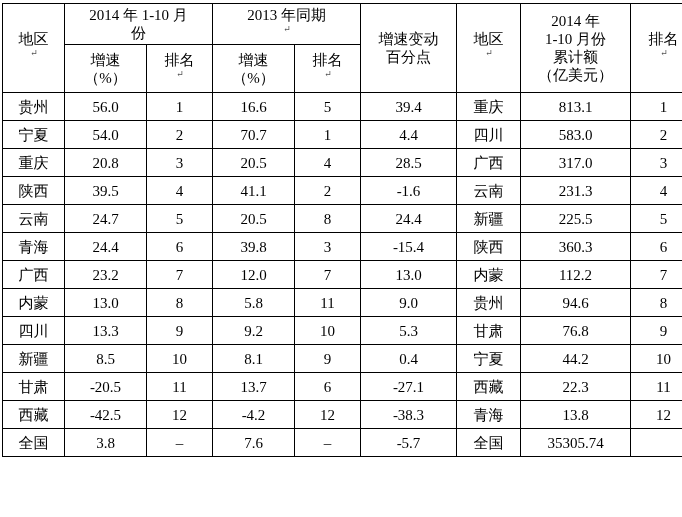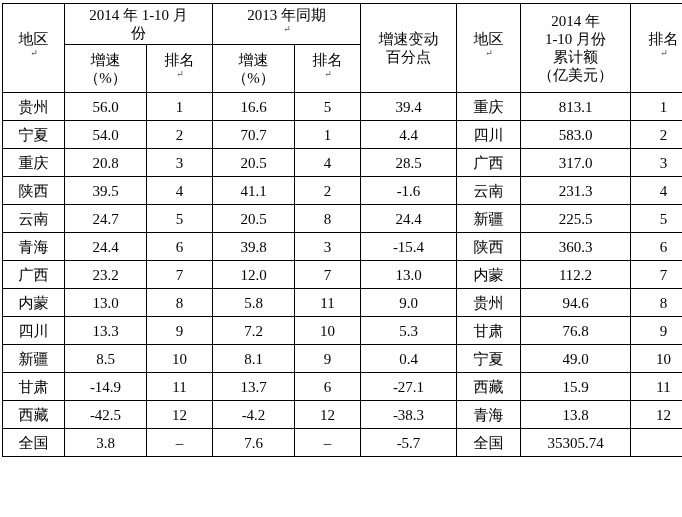--- a/index.html
+++ b/index.html
@@ -220,47 +220,47 @@
           <td class="num">11</td>
           <td class="num">9.0</td>
           <td class="region">贵州</td>
           <td class="num">94.6</td>
           <td class="num">8</td>
         </tr>
         <tr class="row-body">
           <td class="region">四川</td>
           <td class="num">13.3</td>
           <td class="num">9</td>
-          <td class="num">7.2</td>
+          <td class="num">9.2</td>
           <td class="num">10</td>
           <td class="num">5.3</td>
           <td class="region">甘肃</td>
           <td class="num">76.8</td>
           <td class="num">9</td>
         </tr>
         <tr class="row-body">
           <td class="region">新疆</td>
           <td class="num">8.5</td>
           <td class="num">10</td>
           <td class="num">8.1</td>
           <td class="num">9</td>
           <td class="num">0.4</td>
           <td class="region">宁夏</td>
-          <td class="num">49.0</td>
+          <td class="num">44.2</td>
           <td class="num">10</td>
         </tr>
         <tr class="row-body">
           <td class="region">甘肃</td>
-          <td class="num">-14.9</td>
+          <td class="num">-20.5</td>
           <td class="num">11</td>
           <td class="num">13.7</td>
           <td class="num">6</td>
           <td class="num">-27.1</td>
           <td class="region">西藏</td>
-          <td class="num">15.9</td>
+          <td class="num">22.3</td>
           <td class="num">11</td>
         </tr>
         <tr class="row-body">
           <td class="region">西藏</td>
           <td class="num">-42.5</td>
           <td class="num">12</td>
           <td class="num">-4.2</td>
           <td class="num">12</td>
           <td class="num">-38.3</td>
           <td class="region">青海</td>

